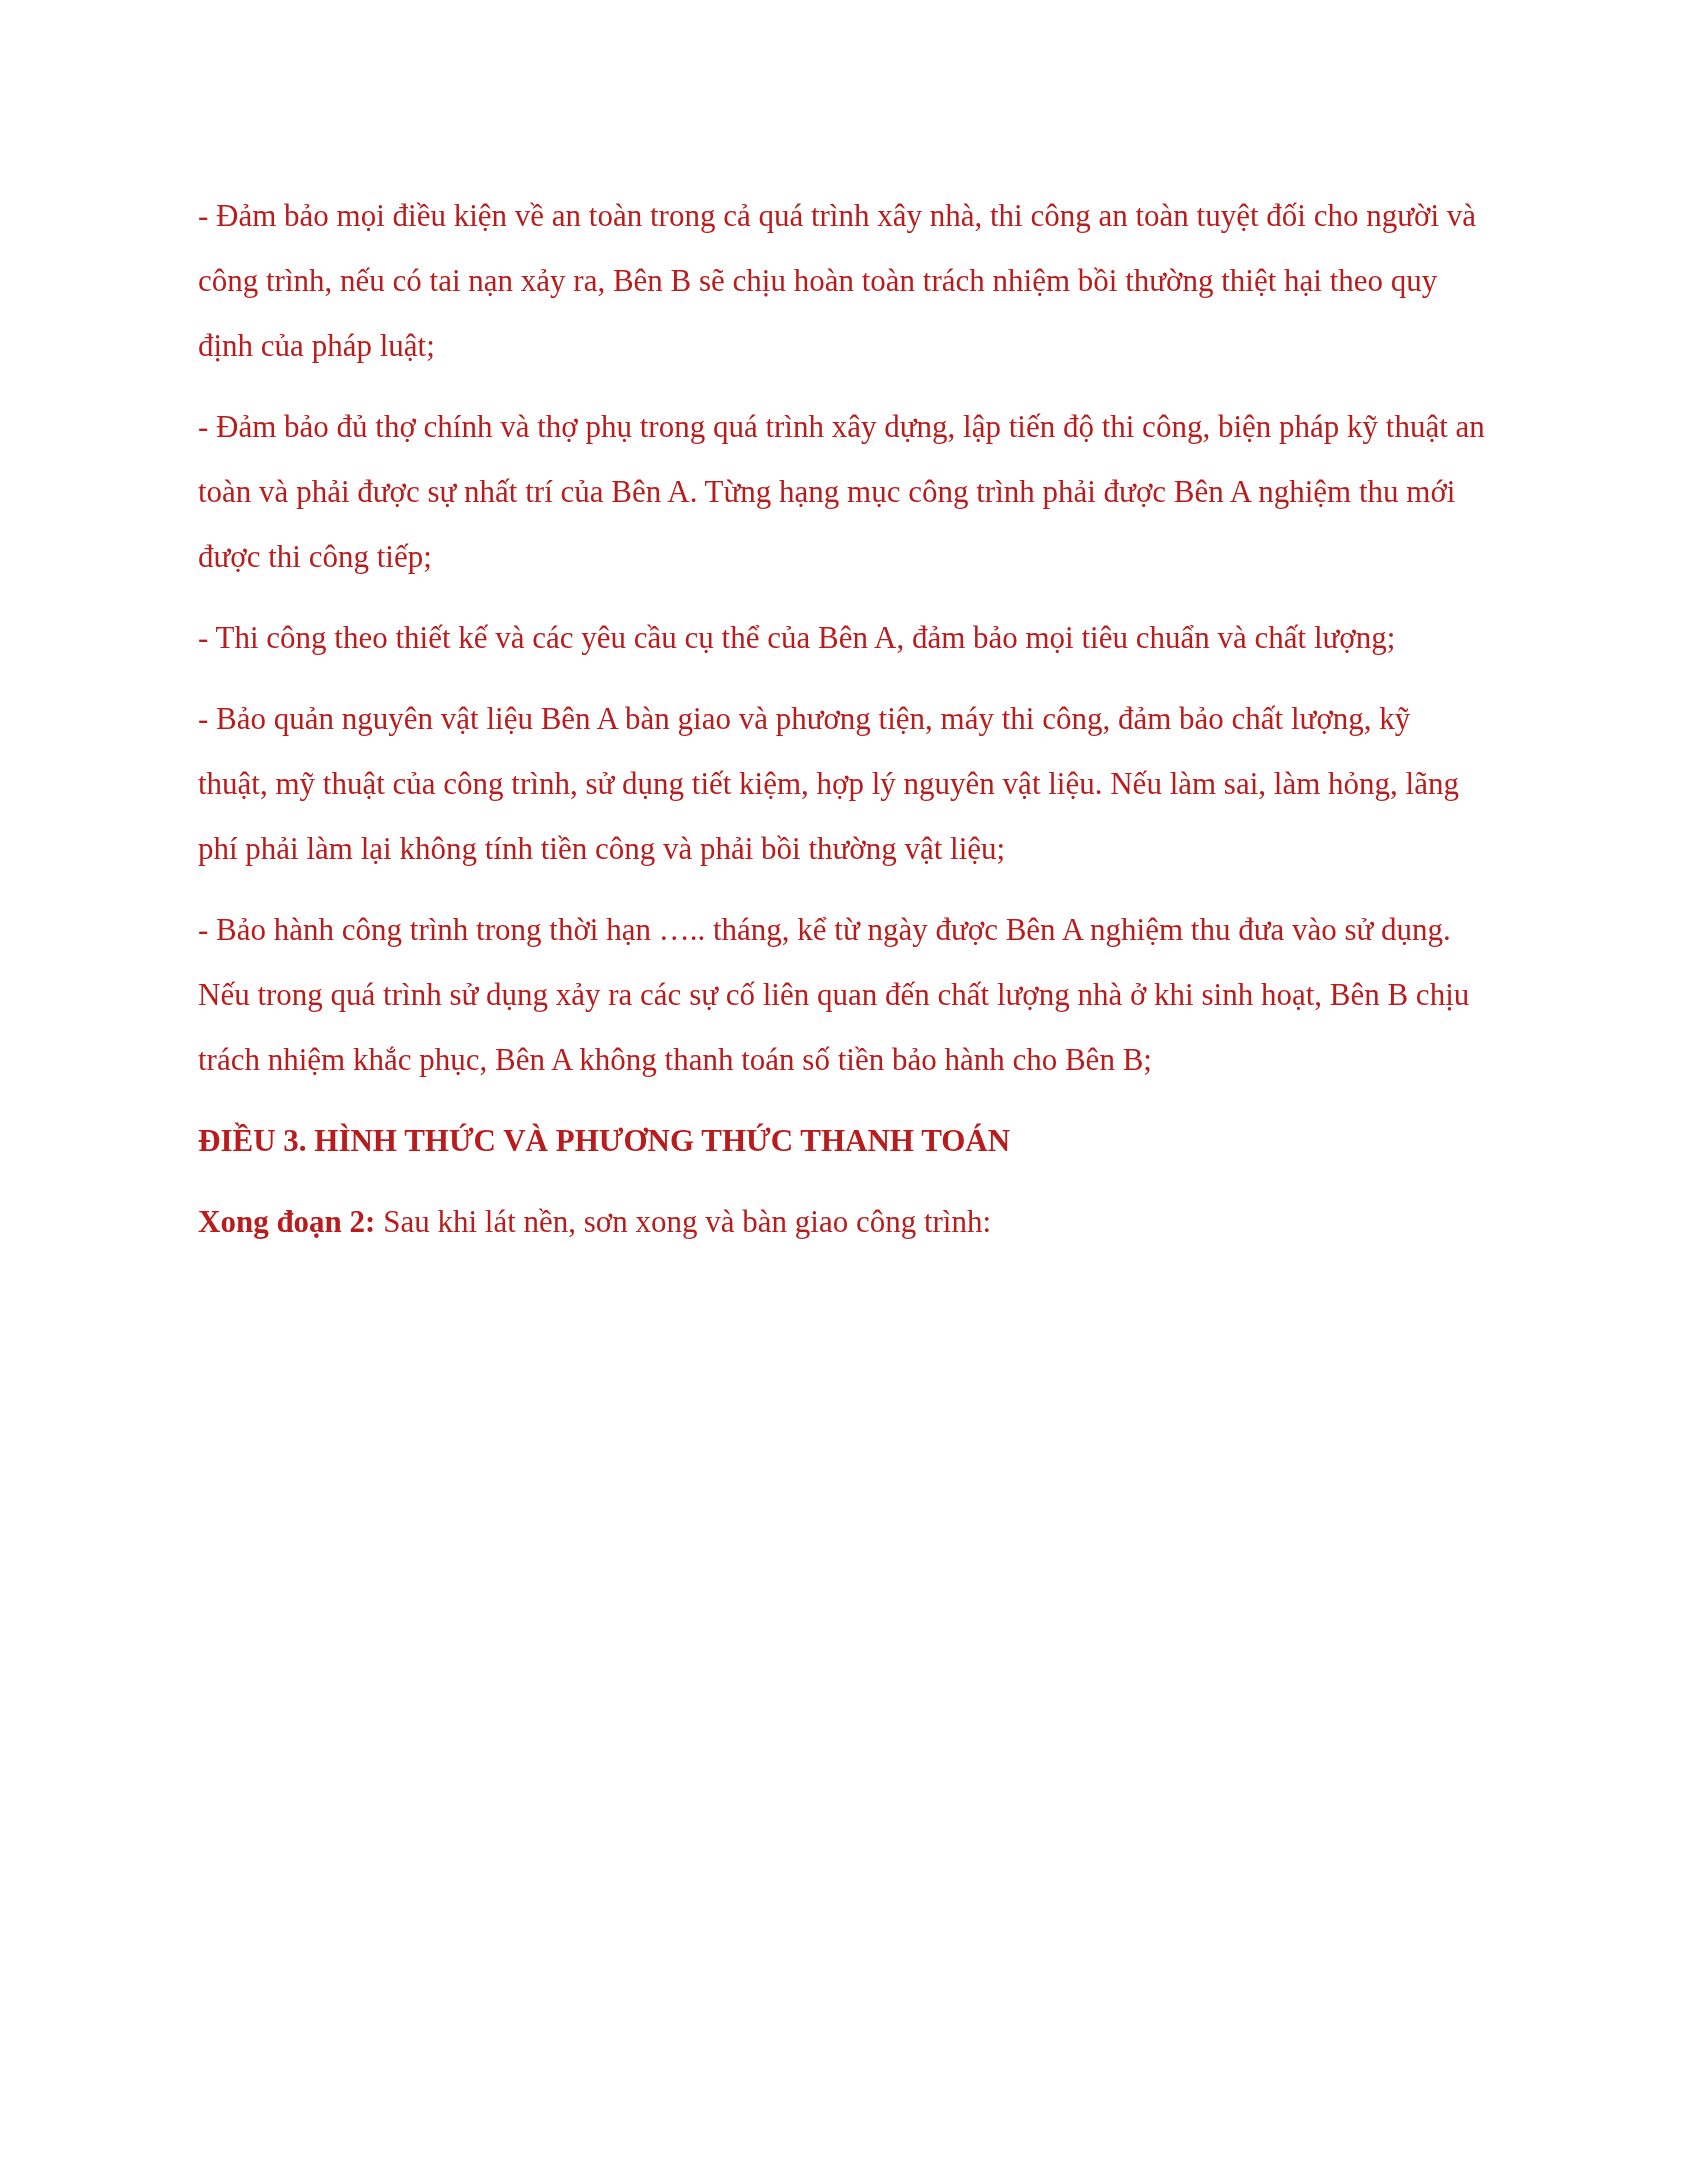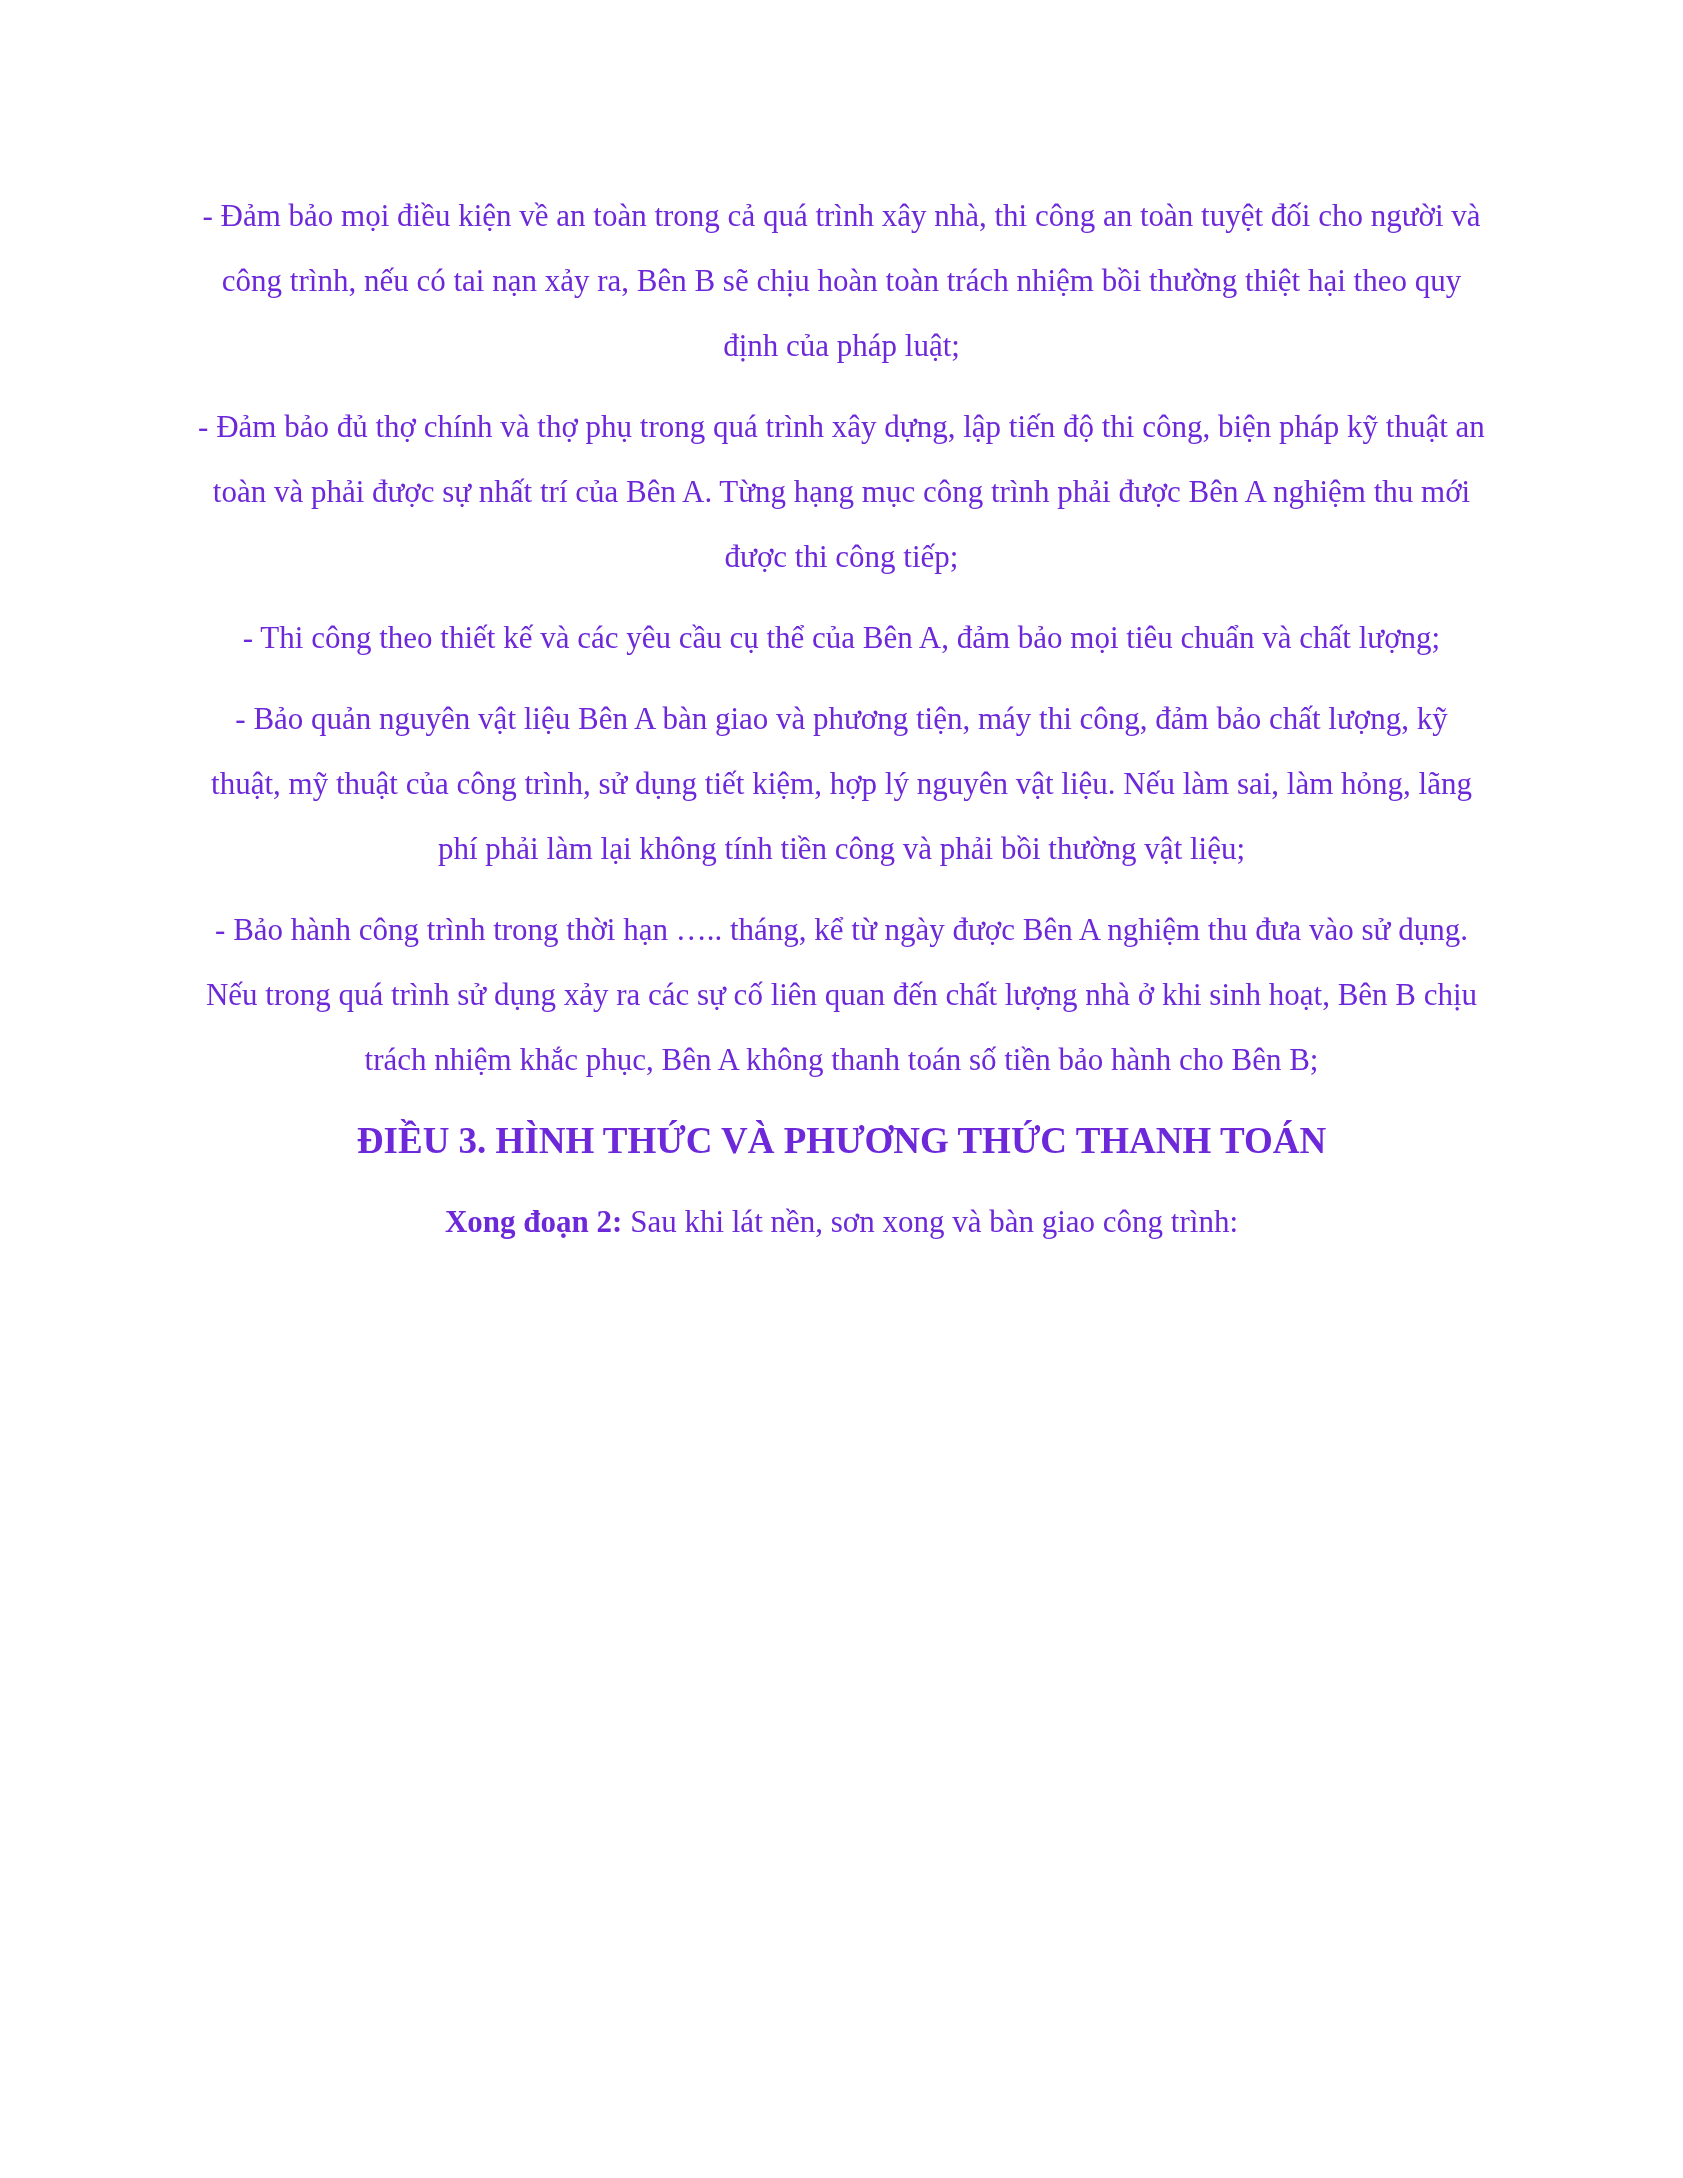--- a/index.html
+++ b/index.html
@@ -17,33 +17,33 @@
     position: relative;
     width: 1683px;
     height: 2178px;
     background: #ffffff;
   }
   .doc-content {
     position: absolute;
     left: 198px;
     top: 183px;
     width: 1287px;
-    color: #6d28d9;
+    color: #b91c1c;
     font-size: 31px;
     line-height: 65px;
-    text-align: center;
+    text-align: left;
   }
   .doc-content p {
     margin: 0 0 16px 0;
     padding: 0;
   }
   .doc-content h2 {
     margin: 10px 0 16px 0;
     padding: 0;
-    font-size: 37px;
+    font-size: 31px;
     line-height: 65px;
     font-weight: bold;
   }
   .bold-run {
     font-weight: bold;
   }
 </style>
 </head>
 <body>
 

